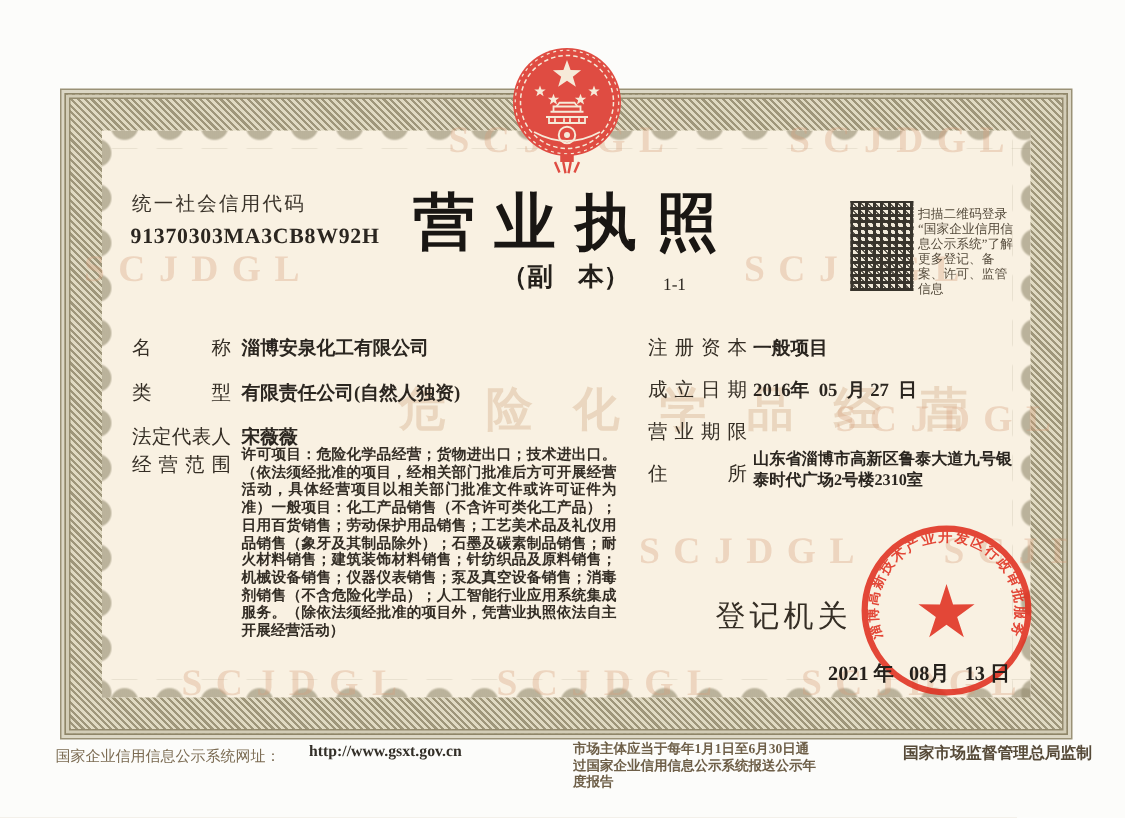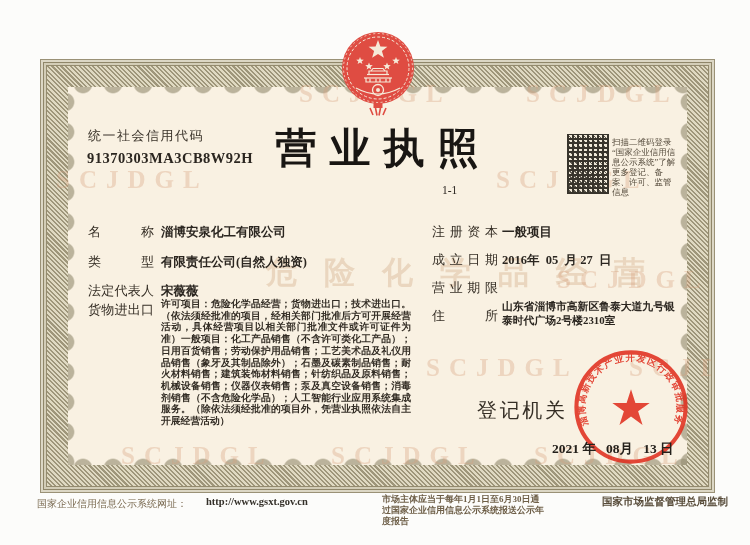--- a/index.html
+++ b/index.html
@@ -128,32 +128,33 @@
     <path d="M30 82 L33 89 M35.5 82 L37 89.5 M40.5 82 L39 89.5 M46 82 L43 89" stroke="#df4c42" stroke-width="1.6"></path>
   </svg>
 
   <div class="abs code-label">统一社会信用代码</div>
   <div class="abs code-value">91370303MA3CB8W92H</div>
 
   <div class="abs qr"></div>
   <div class="abs title">营业执照</div>
 
   <div class="abs qr-note">扫描二维码登录“国家企业信用信息公示系统”了解更多登记、备案、许可、监管信息</div>
+  <div class="abs subtitle prewrap">（副　本）</div>
   <div class="abs copynum">1-1</div>
 
   <div class="abs flabel" style="left:88px; top:223px; width:66px;">名称</div>
   <div class="abs fvalue lv" style="top:224px;">淄博安泉化工有限公司</div>
 
   <div class="abs flabel" style="left:88px; top:253px; width:66px;">类型</div>
   <div class="abs fvalue lv" style="top:254px;">有限责任公司(自然人独资)</div>
 
   <div class="abs flabel" style="left:88px; top:282px; width:66px;">法定代表人</div>
   <div class="abs fvalue lv" style="top:283px;">宋薇薇</div>
 
-  <div class="abs flabel" style="left:88px; top:301px; width:66px;">货物进出口</div>
+  <div class="abs flabel" style="left:88px; top:301px; width:66px;">经营范围</div>
   <div class="abs scope">许可项目：危险化学品经营；货物进出口；技术进出口。（依法须经批准的项目，经相关部门批准后方可开展经营活动，具体经营项目以相关部门批准文件或许可证件为准）一般项目：化工产品销售（不含许可类化工产品）；日用百货销售；劳动保护用品销售；工艺美术品及礼仪用品销售（象牙及其制品除外）；石墨及碳素制品销售；耐火材料销售；建筑装饰材料销售；针纺织品及原料销售；机械设备销售；仪器仪表销售；泵及真空设备销售；消毒剂销售（不含危险化学品）；人工智能行业应用系统集成服务。（除依法须经批准的项目外，凭营业执照依法自主开展经营活动）</div>
 
   <div class="abs flabel" style="left:432px; top:223px; width:66px;">注册资本</div>
   <div class="abs fvalue rv" style="top:224px;">一般项目</div>
 
   <div class="abs flabel" style="left:432px; top:251px; width:66px;">成立日期</div>
   <div class="abs fvalue rv prewrap" style="top:252px;">2016年  05  月 27  日</div>
 
   <div class="abs flabel" style="left:432px; top:279px; width:66px;">营业期限</div>
 

